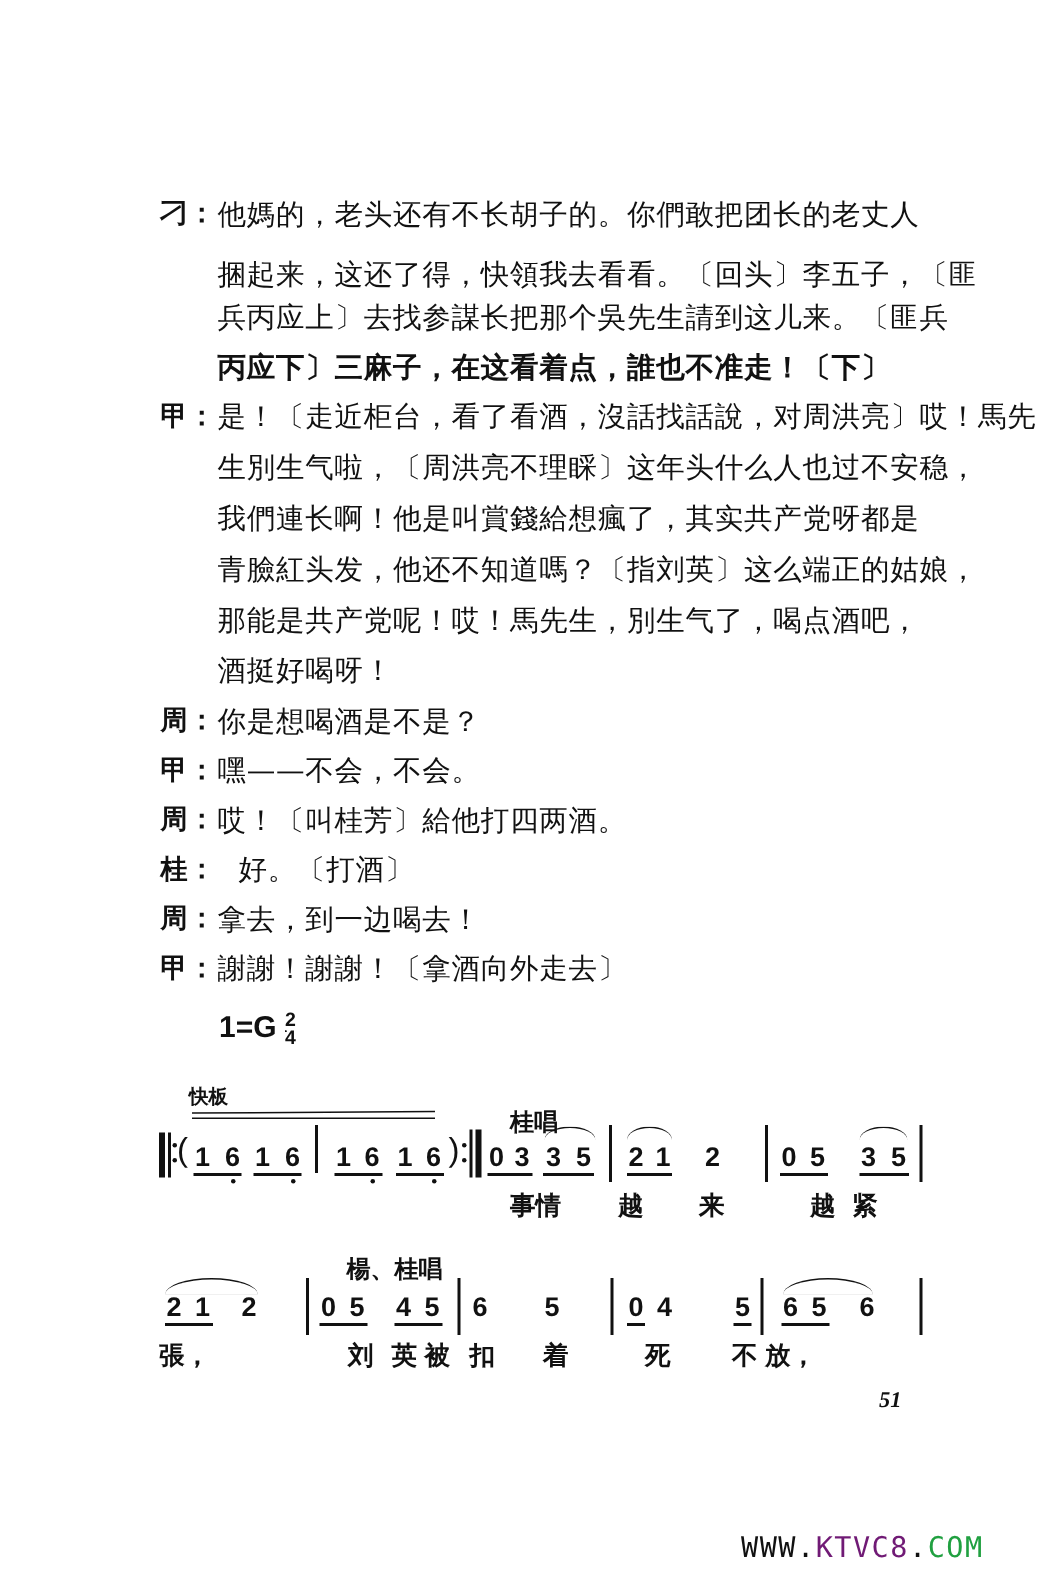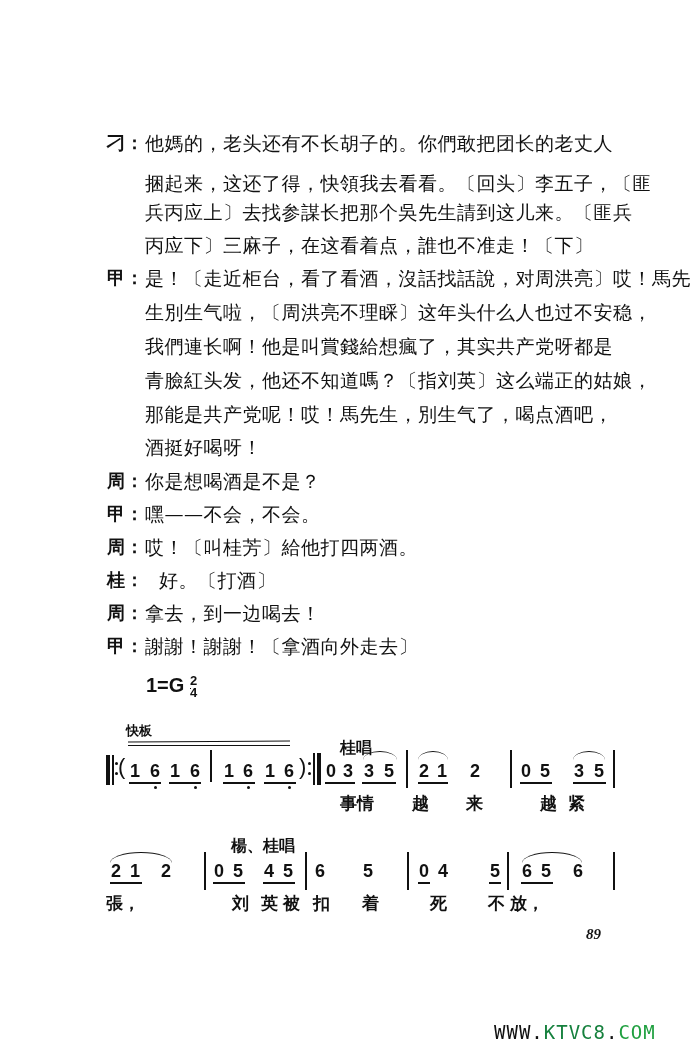--- a/index.html
+++ b/index.html
@@ -26,21 +26,21 @@
 </style>
 </head>
 <body>
 
 <div>
 
   <div class="line spk" style="left:107px;top:130px;">刁：</div>
   <div class="line" style="left:145px;top:130px;">他媽的，老头还有不长胡子的。你們敢把团长的老丈人</div>
   <div class="line" style="left:145px;top:170px;">捆起来，这还了得，快領我去看看。〔回头〕李五子，〔匪</div>
   <div class="line" style="left:145px;top:199px;">兵丙应上〕去找参謀长把那个吳先生請到这儿来。〔匪兵</div>
-  <div class="line" style="left:145px;top:232px;">丙应下〕三麻子，在这看着点，誰也不准走！〔下〕</div>
+  <div class="line" style="left:145px;top:232px;font-weight:bold;">丙应下〕三麻子，在这看着点，誰也不准走！〔下〕</div>
 
   <div class="line spk" style="left:107px;top:265px;">甲：</div>
   <div class="line" style="left:145px;top:265px;">是！〔走近柜台，看了看酒，沒話找話說，对周洪亮〕哎！馬先</div>
   <div class="line" style="left:145px;top:299px;">生別生气啦，〔周洪亮不理睬〕这年头什么人也过不安稳，</div>
   <div class="line" style="left:145px;top:333px;">我們連长啊！他是叫賞錢給想瘋了，其实共产党呀都是</div>
   <div class="line" style="left:145px;top:367px;">青臉紅头发，他还不知道嗎？〔指刘英〕这么端正的姑娘，</div>
   <div class="line" style="left:145px;top:401px;">那能是共产党呢！哎！馬先生，別生气了，喝点酒吧，</div>
   <div class="line" style="left:145px;top:434px;">酒挺好喝呀！</div>
 
   <div class="line spk" style="left:107px;top:468px;">周：</div>
@@ -190,17 +190,17 @@
   <div class="lyric" style="left:232px;top:892px;">刘</div>
   <div class="lyric" style="left:261px;top:892px;">英</div>
   <div class="lyric" style="left:283px;top:892px;">被</div>
   <div class="lyric" style="left:313px;top:892px;">扣</div>
   <div class="lyric" style="left:362px;top:892px;">着</div>
   <div class="lyric" style="left:430px;top:892px;">死</div>
   <div class="lyric" style="left:488px;top:892px;">不</div>
   <div class="lyric" style="left:510px;top:892px;">放，</div>
 </div>
 
-<div class="pagenum" style="left:586px;top:926px;">89</div>
+<div class="pagenum" style="left:586px;top:926px;">51</div>
 
 <div class="wm" style="left:494px;top:1021px;">
-  <span style="color:#111;">WWW.</span><span style="color:#15803d;">KTVC8</span><span style="color:#111;">.</span><span style="color:#20a040;">COM</span>
+  <span style="color:#111;">WWW.</span><span style="color:#701a75;">KTVC8</span><span style="color:#111;">.</span><span style="color:#20a040;">COM</span>
 </div>
 
 </body></html>

